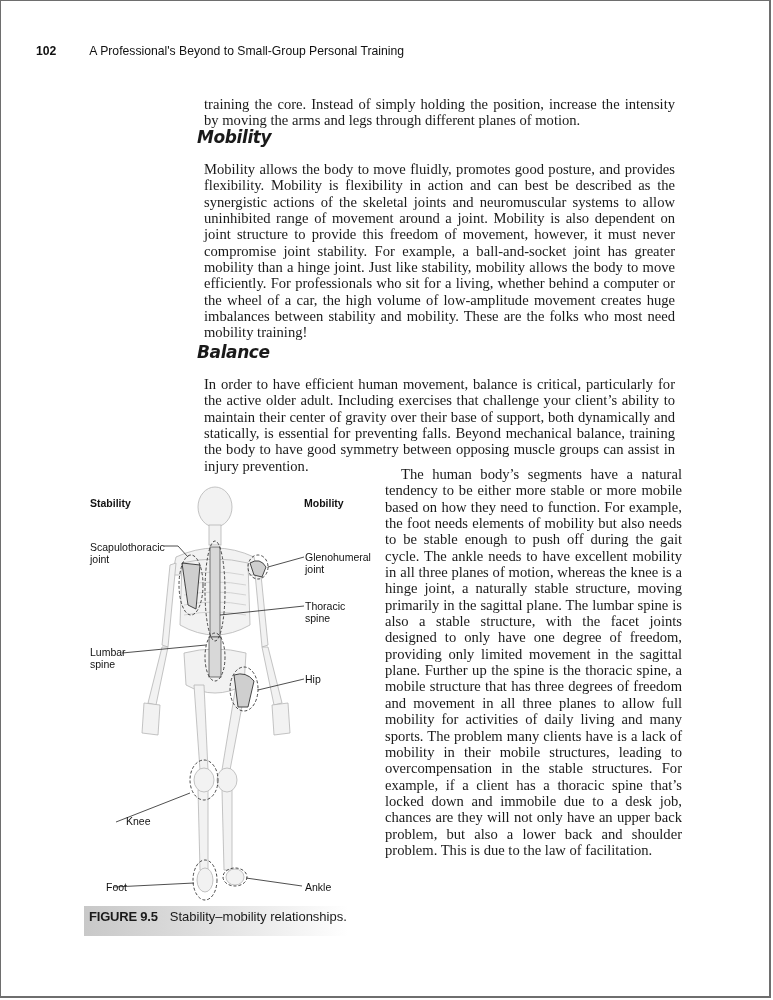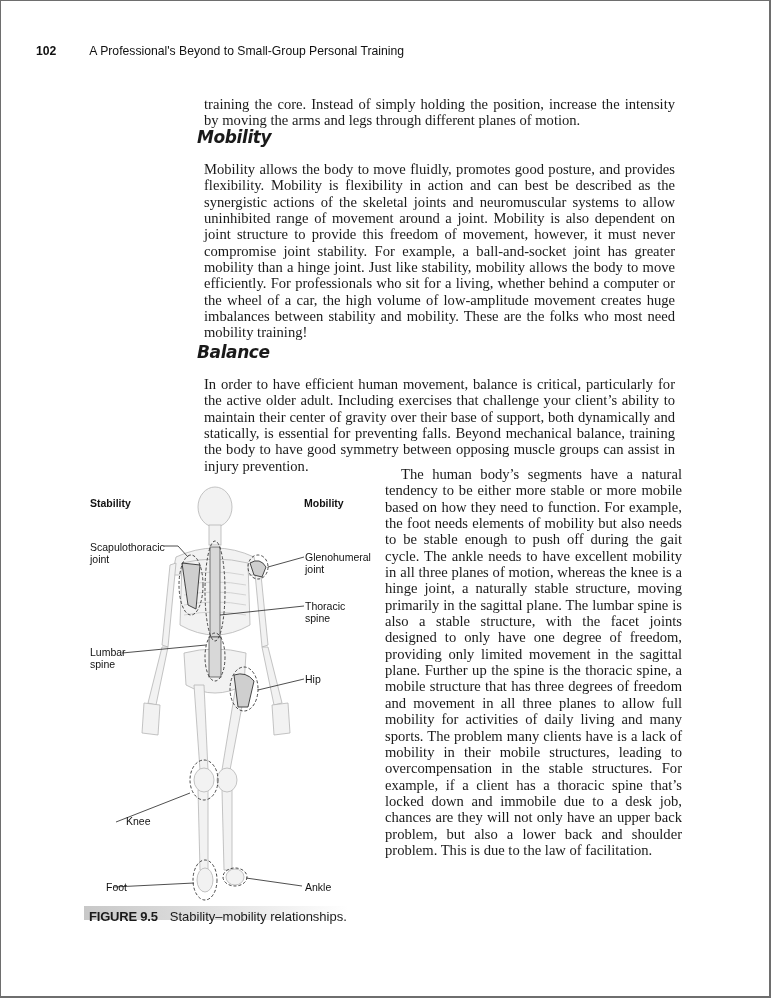--- a/index.html
+++ b/index.html
@@ -40,21 +40,21 @@
   }
   .col-text p { margin: 0; text-indent: 16px; }
 
   .figure { position: absolute; left: 84px; top: 485px; width: 290px; height: 420px; }
   .fig-label {
     position: absolute; font-family: "Liberation Sans", sans-serif; font-size: 10.5px;
     line-height: 12px; color: #111; white-space: nowrap;
   }
   .fig-label.bold { font-weight: bold; }
   .caption {
-    position: absolute; left: 84px; top: 906px; width: 264px; height: 14px;
+    position: absolute; left: 84px; top: 906px; width: 264px; height: 30px;
     background: linear-gradient(to right, #c8c8c8 0%, #dcdcdc 40%, #ffffff 100%);
     font-family: "Liberation Sans", sans-serif; font-size: 13px; line-height: 22px;
     white-space: nowrap;
   }
   .caption .fig-num { font-weight: bold; margin-left: 5px; margin-right: 12px; letter-spacing: -0.2px;}
 </style>
 </head>
 <body>
 
 <div class="page-frame"></div>

